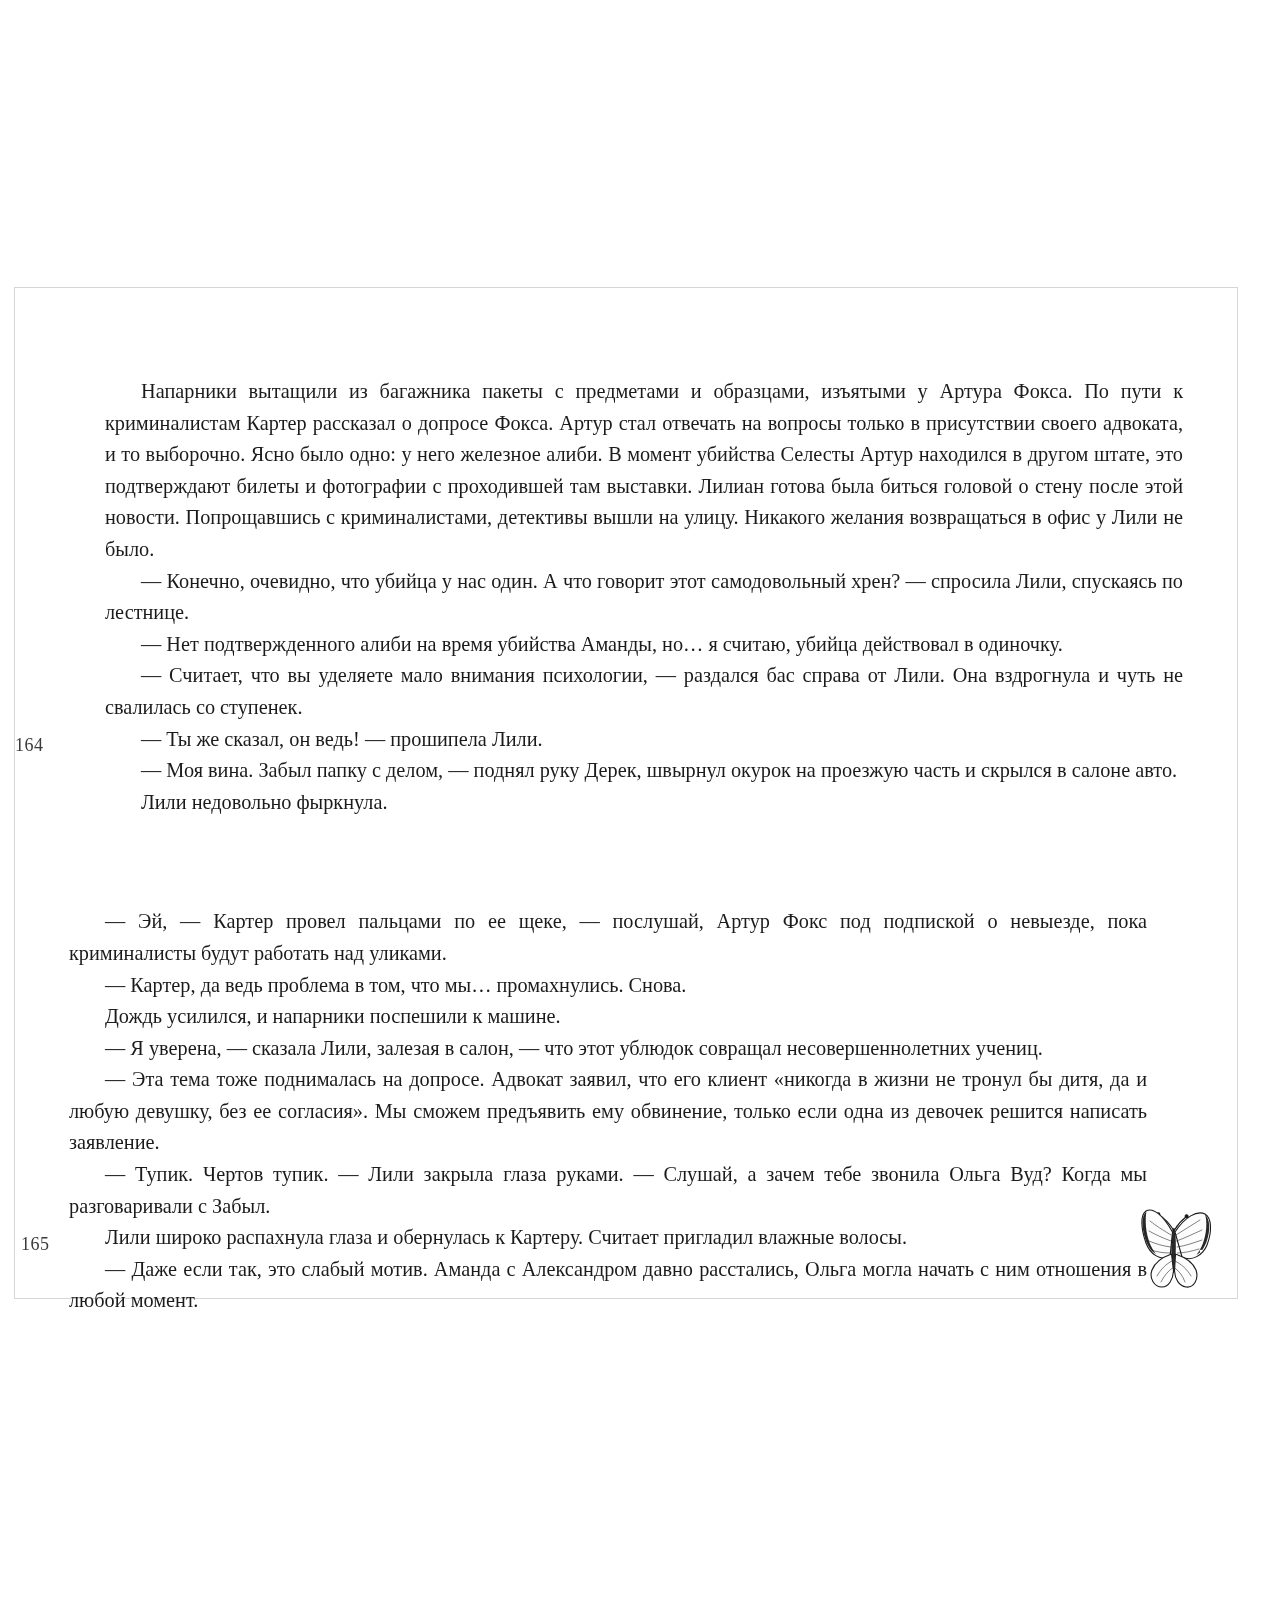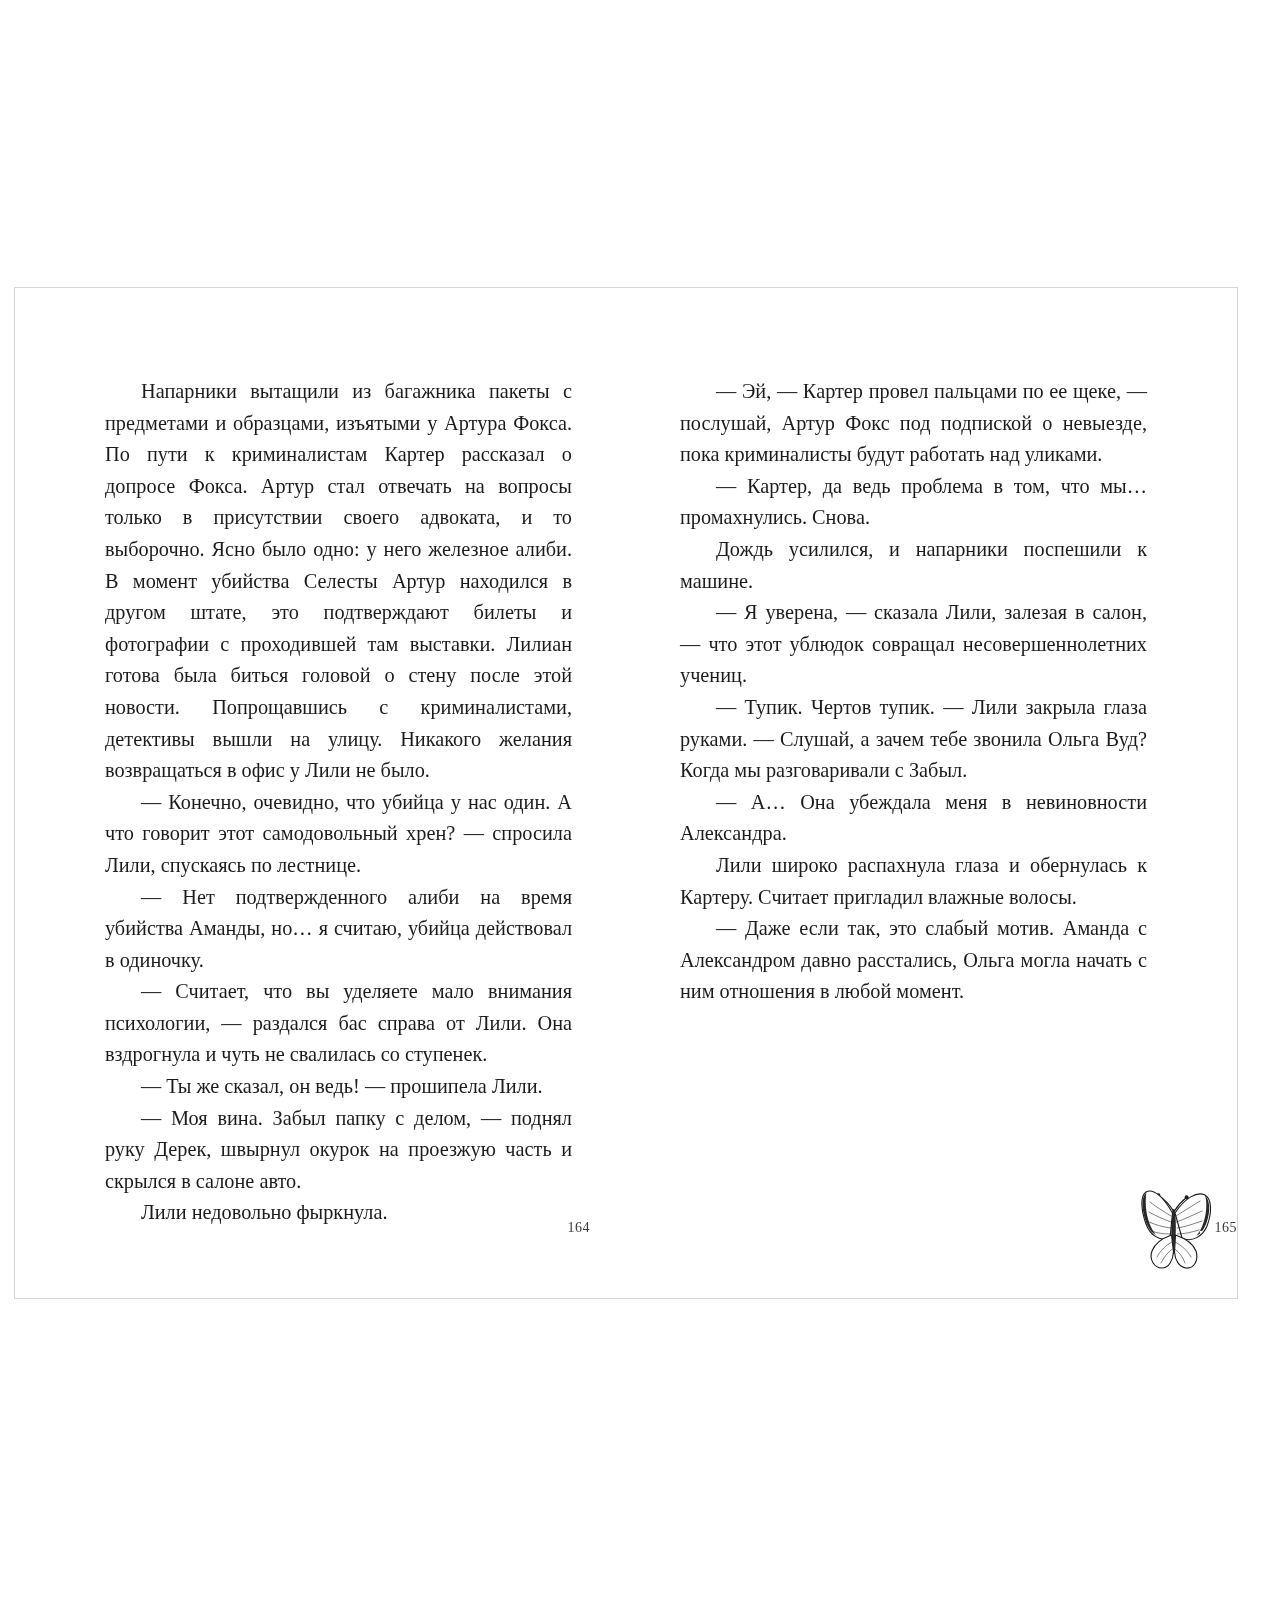--- a/index.html
+++ b/index.html
@@ -26,21 +26,21 @@
     box-sizing: border-box;
   }
 
   #spread {
     position: absolute;
     left: 0;
     top: 0;
     right: 0;
     bottom: 0;
     display: flex;
-    flex-direction: row;
+    flex-direction: column;
   }
 
   .book-page {
     position: relative;
     flex: 1 1 50%;
     box-sizing: border-box;
   }
 
   .page-left   { padding: 88px 54px 0 90px; }
   .page-right  { padding: 88px 90px 0 54px; }
@@ -59,22 +59,22 @@
     text-indent: 36px;
     hyphens: manual;
     -webkit-hyphens: manual;
   }
 
   .page-number {
     position: absolute;
     bottom: 62px;
     left: 0;
     right: 0;
-    text-align: right;
-    font-size: 14px;
+    text-align: left;
+    font-size: 18px;
     color: #3a3a3a;
     letter-spacing: 0.5px;
   }
   .page-left  .page-number { padding-right: 36px; }
   .page-right .page-number { padding-left: 6px; }
 
   #butterfly {
     position: absolute;
     right: 6px;
     bottom: 22px;
@@ -102,22 +102,22 @@
       </div>
       <div class="page-number">164</div>
     </div>
 
     <div class="book-page page-right">
       <div class="text-column">
         <p class="para">— Эй, — Картер провел пальцами по ее щеке, — послушай, Артур Фокс под подпиской о невыезде, пока криминалисты будут работать над уликами.</p>
         <p class="para">— Картер, да ведь проблема в том, что мы… промахнулись. Снова.</p>
         <p class="para">Дождь усилился, и напарники поспешили к машине.</p>
         <p class="para">— Я уверена, — сказала Лили, залезая в салон, — что этот ублюдок совращал несовершеннолетних учениц.</p>
+        <p class="para">— Эта тема тоже поднималась на допросе. Адвокат заявил, что его клиент «никогда в жизни не тронул бы дитя, да и любую девушку, без ее согласия». Мы сможем предъявить ему обвинение, только если одна из девочек решится написать заявление.</p>
         <p class="para">— Тупик. Чертов тупик. — Лили закрыла глаза руками. — Слушай, а зачем тебе звонила Ольга Вуд? Когда мы разговаривали с Забыл.</p>
-        <p class="para">— А… Она убеждала меня в невиновности Александра.</p>
         <p class="para">Лили широко распахнула глаза и обернулась к Картеру. Считает пригладил влажные волосы.</p>
         <p class="para">— Даже если так, это слабый мотив. Аманда с Александром давно расстались, Ольга могла начать с ним отношения в любой момент.</p>
       </div>
       <div class="page-number">165</div>
 
       <div id="butterfly">
         <svg viewBox="0 0 118 96" xmlns="http://www.w3.org/2000/svg">
           <g fill="none" stroke="#1a1a1a" stroke-width="1.1" stroke-linecap="round" stroke-linejoin="round">
 
             <path d="M60 30 C58.5 42, 58 58, 60.5 74 C62.5 60, 63 42, 61.5 30 Z" fill="#2b2b2b" stroke="#1a1a1a" stroke-width="0.8"></path>

